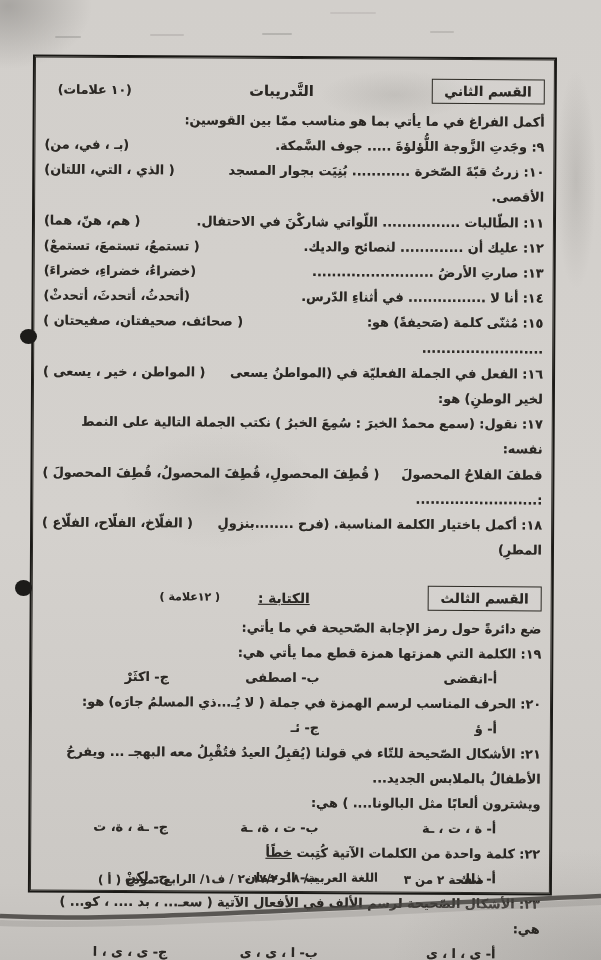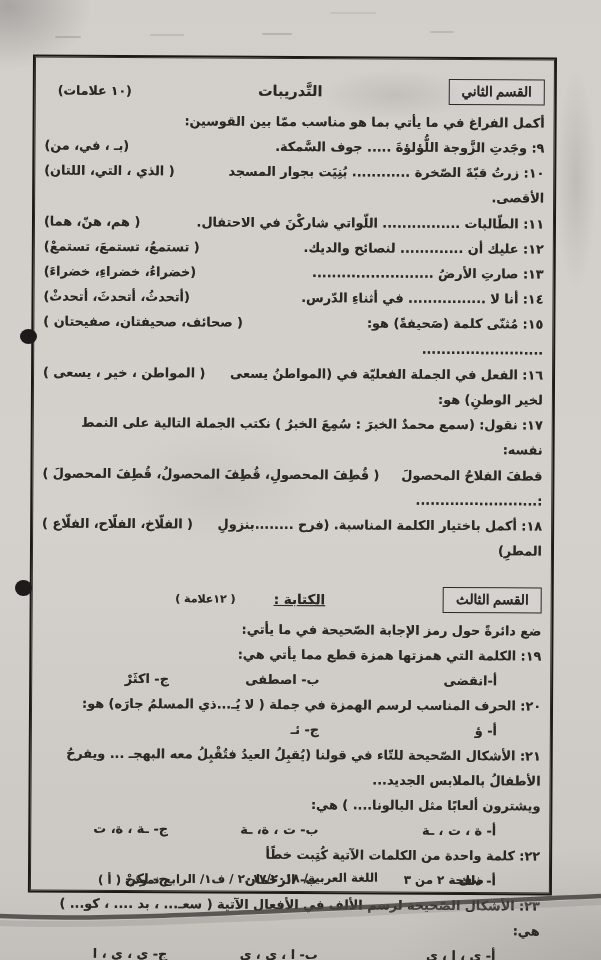--- a/index.html
+++ b/index.html
@@ -37,39 +37,39 @@
   .frame-outer{position:absolute;inset:0;border:2.5px solid #1a1916;background:transparent;}
   .frame-inner{position:absolute;inset:2px;border:1px solid #2c2a26;}
   .content{
     position:absolute;inset:0;padding:22px 12px 0 12px;
     direction:rtl;color:#2b2824;font-weight:700;font-size:12.8px;
     text-shadow:0 0 .5px rgba(55,50,45,.55);
   }
 
   .sec-header{display:flex;align-items:center;}
   .sec-header.between{justify-content:space-between;}
-  .sec-box{border:1.6px solid #2b2923;padding:3px 12px 4px;font-size:13.5px;background:rgba(255,255,255,.06);font-family:Liberation Serif, serif;}
+  .sec-box{border:1.6px solid #2b2923;padding:3px 12px 4px;font-size:13.5px;background:rgba(255,255,255,.06);}
   .sec2-title{font-size:14.5px;letter-spacing:.2px;text-align:center;}
   .sec2-marks{margin-left:13px;font-size:12.5px;}
   .s3 .sec-title3{margin-right:118px;text-decoration:underline;font-size:13.5px;}
   .s3 .sec-marks3{margin-right:38px;font-size:11px;}
 
   .instr{line-height:24px;margin-top:6px;}
   .fq{display:flex;justify-content:space-between;align-items:baseline;line-height:25.2px;}
   .fq.inline{justify-content:flex-start;}
   .fq.inline .qo{margin-right:6px;}
   .qo{white-space:nowrap;}
 
   .gap{height:24px;}
   .mq .line{line-height:25px;}
   .opts{display:flex;line-height:25px;padding-right:44px;}
   .opts .oa{flex:0 0 39%;}
   .opts .ob{flex:0 0 33%;}
   .opts .oc{flex:0 0 22%;}
-  .u{}
+  .u{text-decoration:underline;}
 
   .footer{position:absolute;left:12px;right:12px;bottom:8px;
     display:flex;align-items:baseline;font-size:11.8px;padding-right:56px;}
   .footer .pg{white-space:nowrap;}
   .footer .info{margin-right:26px;white-space:nowrap;transform:rotate(-.8deg);}
 
   .hole{position:absolute;background:#1c1b19;border-radius:50%;}
   .hole1{left:20px;top:329px;width:17px;height:15px;}
   .hole2{left:15px;top:580px;width:17px;height:16px;}
 

